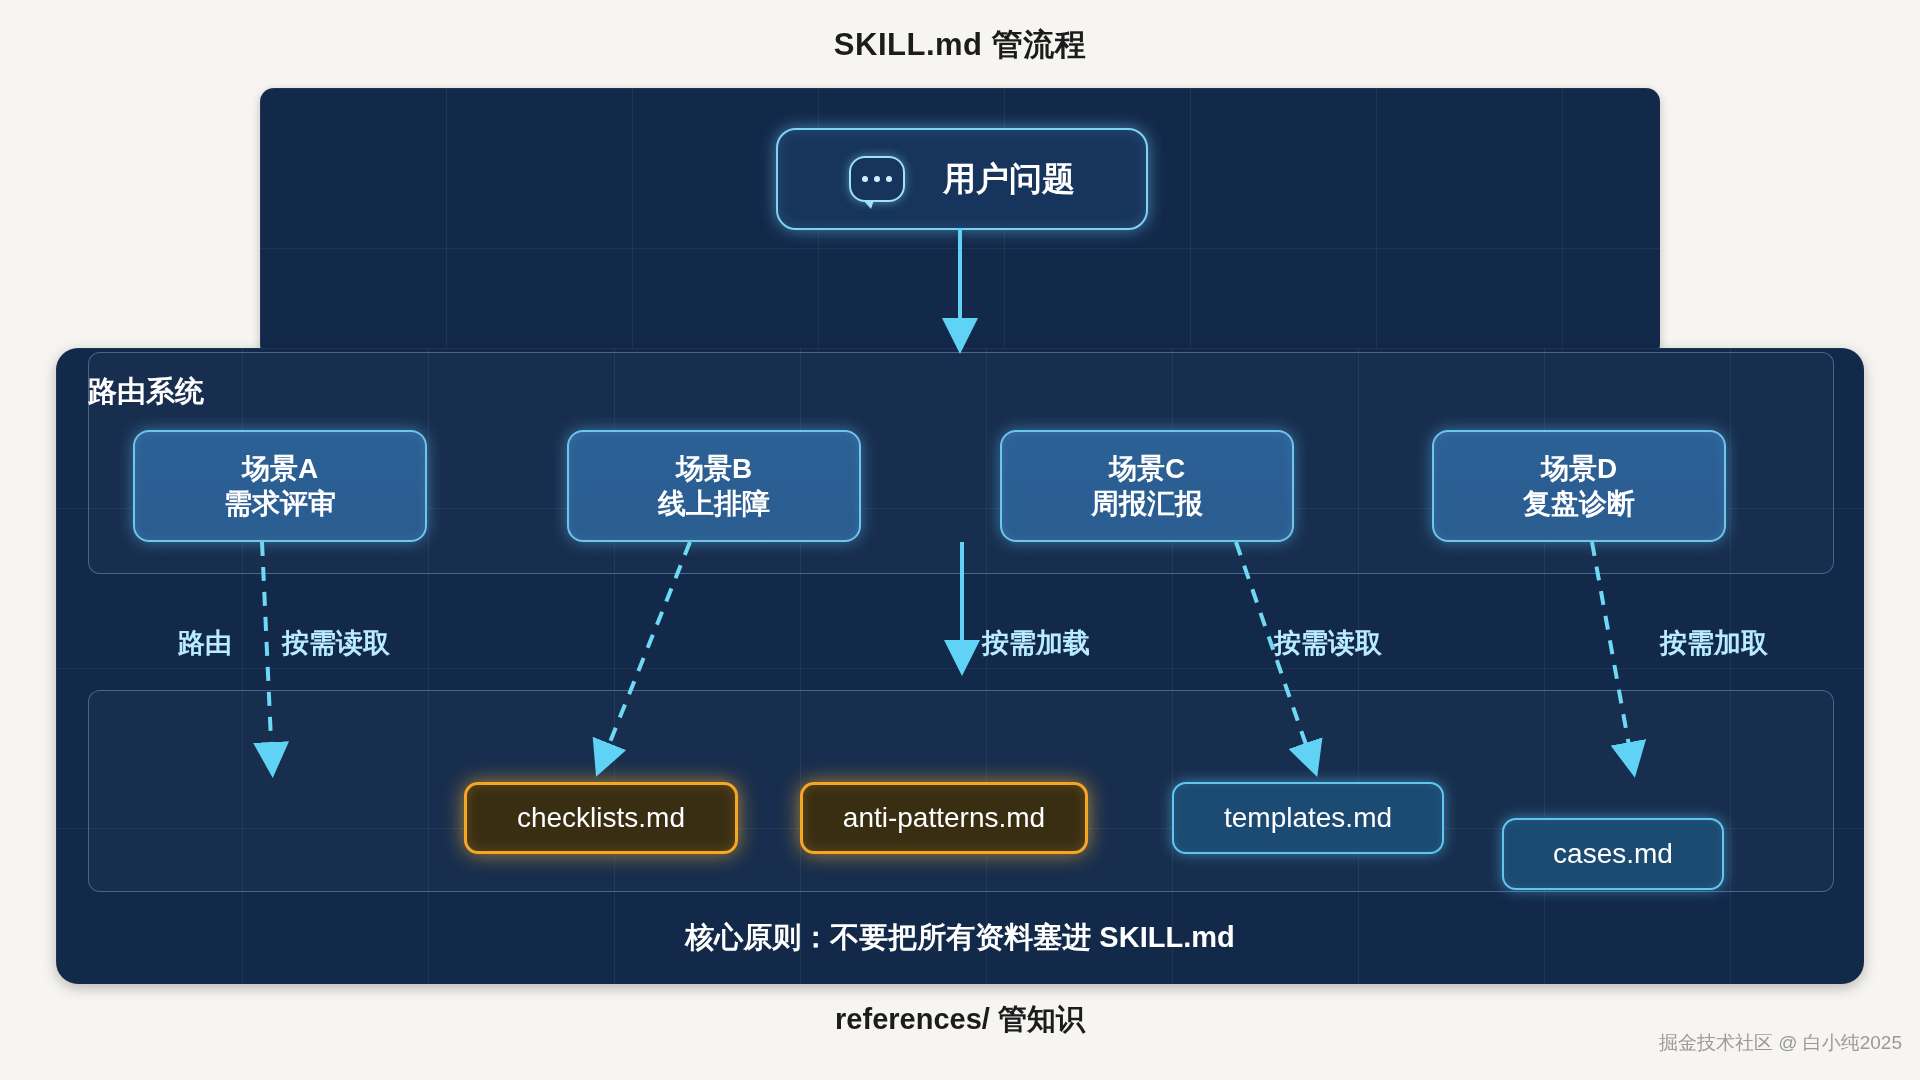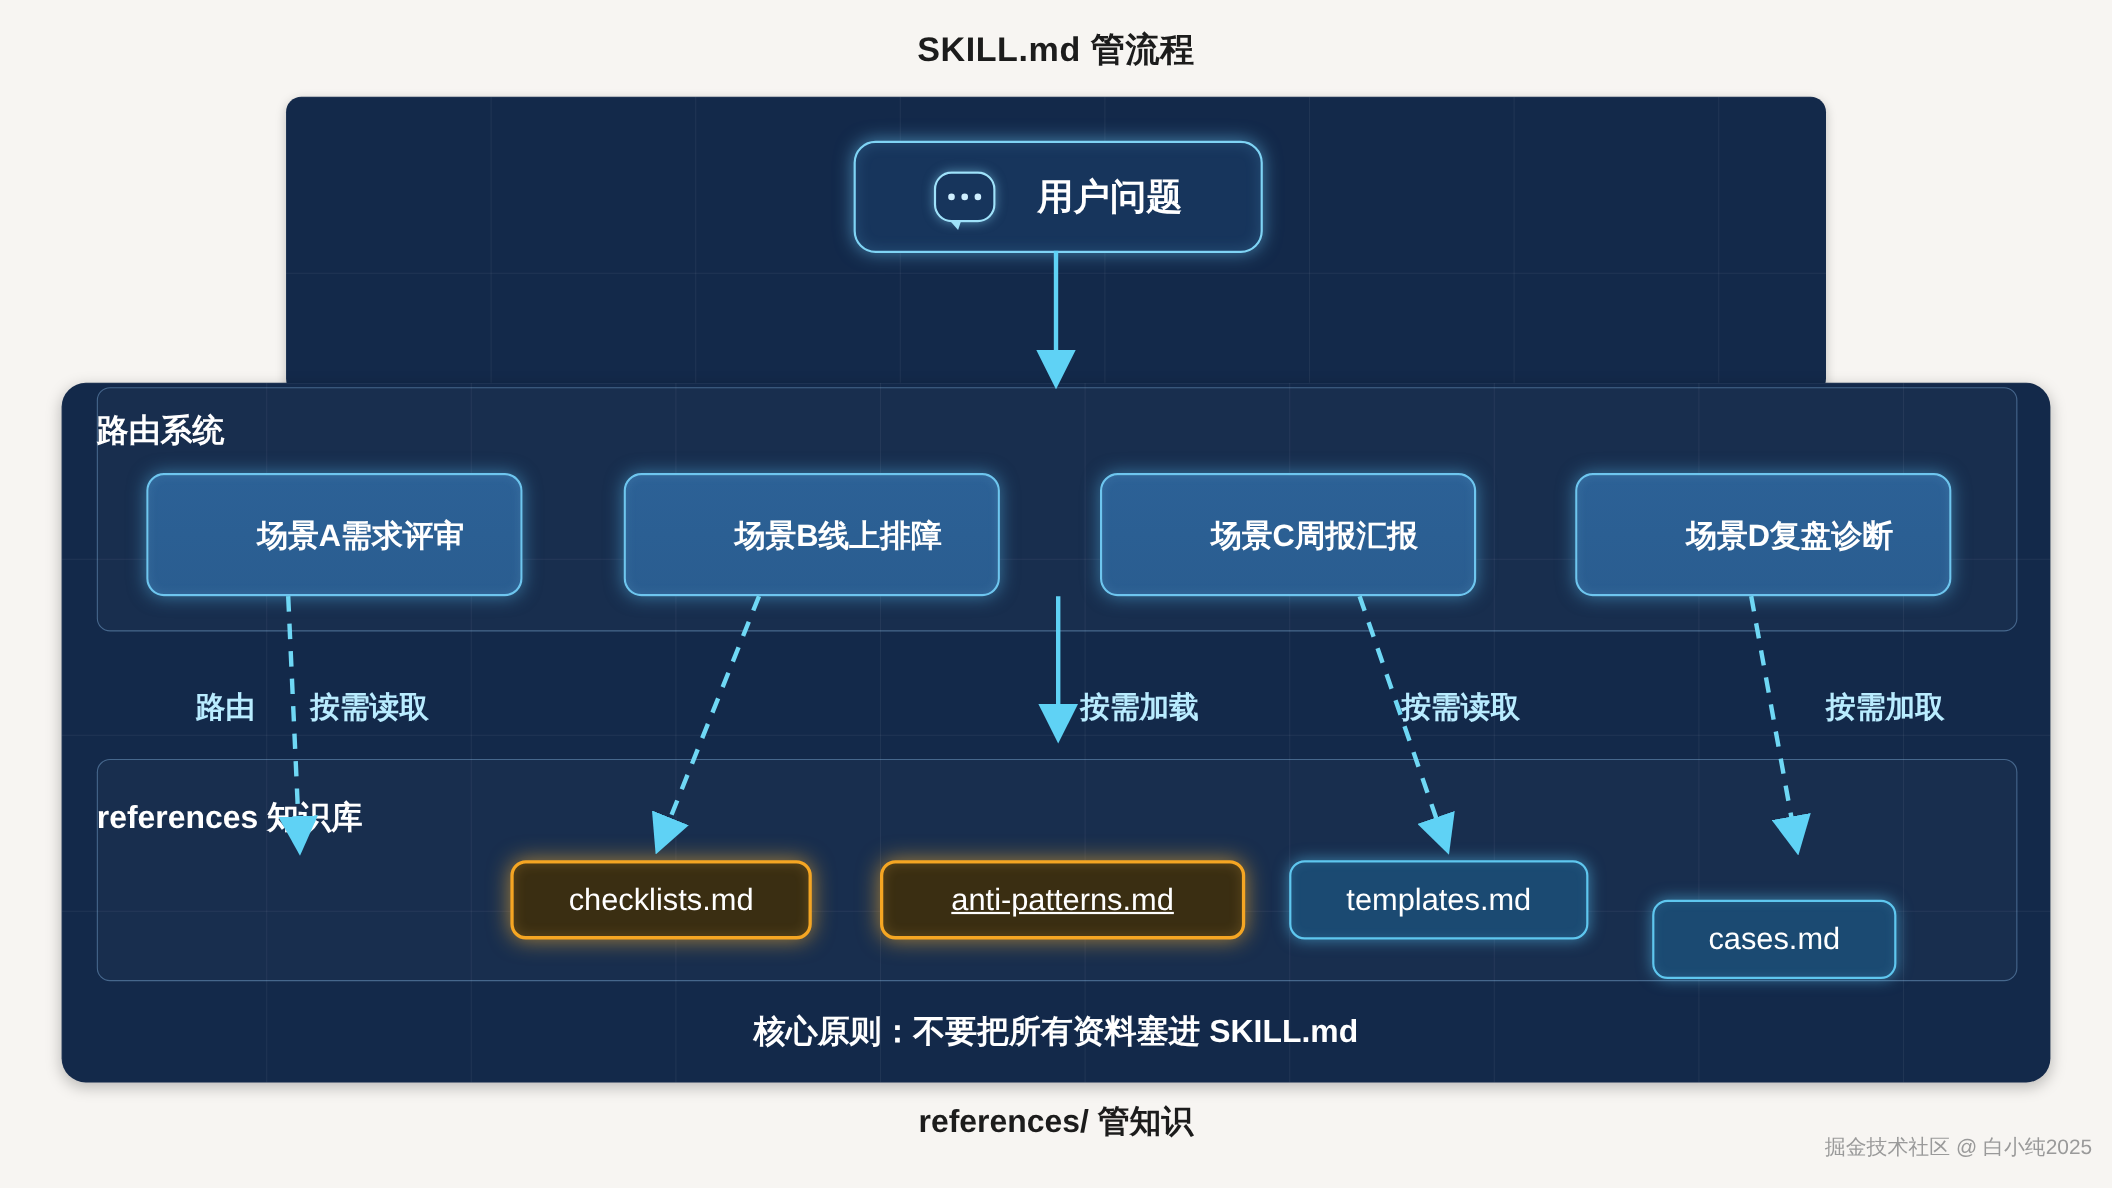--- a/index.html
+++ b/index.html
@@ -146,25 +146,24 @@
   
   .node-scene {
     position: absolute;
     width: 290px;
     height: 108px;
     border-radius: 16px;
     border: 2px solid #6ec6ef;
     background: linear-gradient(180deg, #2c6196 0%, #2a5d90 100%);
     box-shadow: 0 0 16px rgba(90,190,240,0.5), inset 0 0 10px rgba(160,220,250,0.12);
     display: flex;
-    flex-direction: row;
+    flex-direction: column;
     align-items: center;
     justify-content: center;
     color: #ffffff;
-    padding-left: 48px;
   }
   .node-scene .l1 { font-size: 28px; font-weight: bold; line-height: 1.25; }
   .node-scene .l2 { font-size: 28px; font-weight: bold; line-height: 1.25; }
 
   
   .node-file {
     position: absolute;
     height: 72px;
     border-radius: 14px;
     display: flex;
@@ -261,26 +260,25 @@
   <div class="node-scene" style="left:1000px; top:430px;">
     <div class="l1">场景C</div>
     <div class="l2">周报汇报</div>
   </div>
   <div class="node-scene" style="left:1432px; top:430px;">
     <div class="l1">场景D</div>
     <div class="l2">复盘诊断</div>
   </div>
 
   <div class="group-box" style="left:88px; top:690px; width:1744px; height:200px;"></div>
-  <div class="group-label" style="left:88px; top:724px; width:1744px;">references 知识库</div>
 
   <div class="node-file file-amber" style="left:464px; top:782px; width:274px;">
     <span>checklists.md</span>
   </div>
-  <div class="node-file file-amber" style="left:800px; top:782px; width:332px;text-decoration:underline;">
+  <div class="node-file file-amber" style="left:800px; top:782px; width:288px;">
     <span>anti-patterns.md</span>
   </div>
   <div class="node-file file-blue" style="left:1172px; top:782px; width:272px;">
     <span>templates.md</span>
   </div>
   <div class="node-file file-blue" style="left:1502px; top:782px; width:222px;margin-top:36px;">
     <span>cases.md</span>
   </div>
 
   <div class="edge-label" style="left:178px; top:625px;">路由</div>

